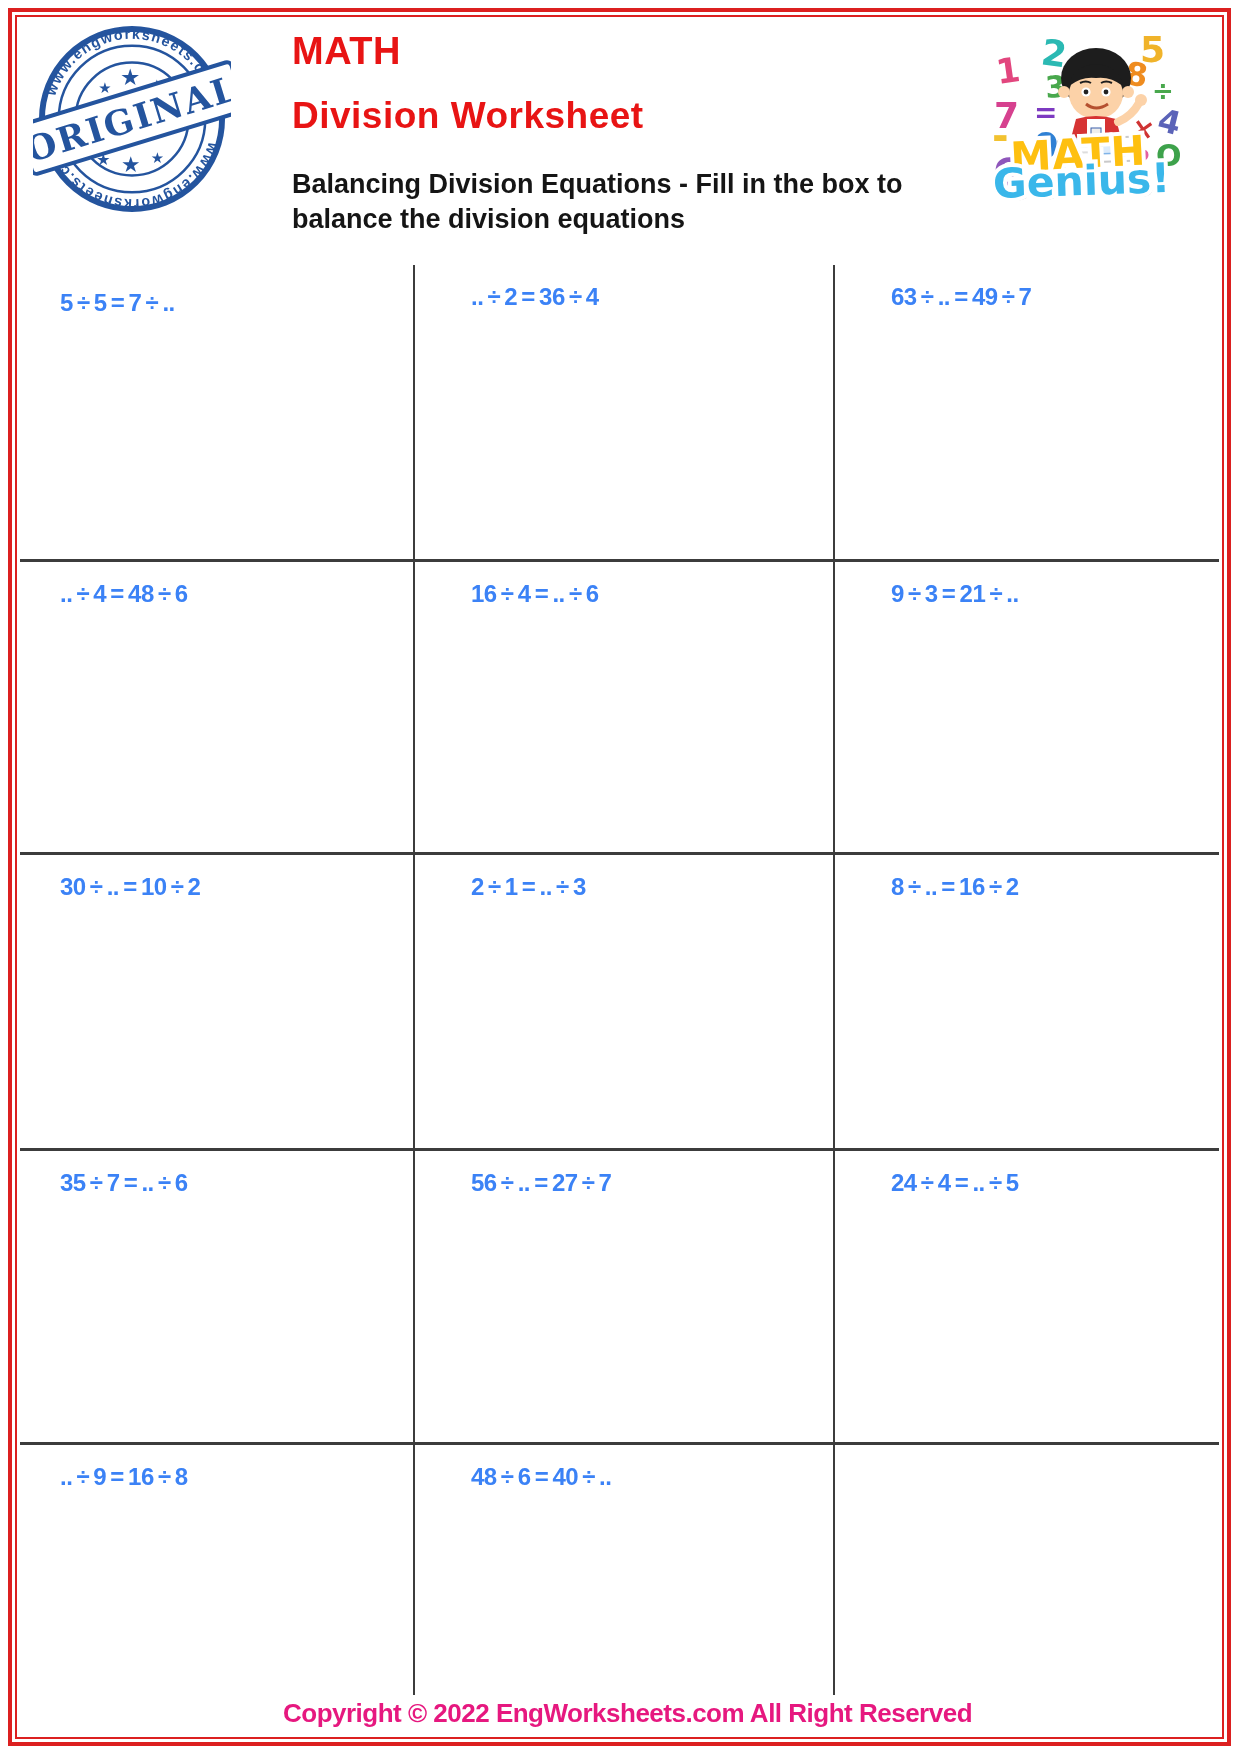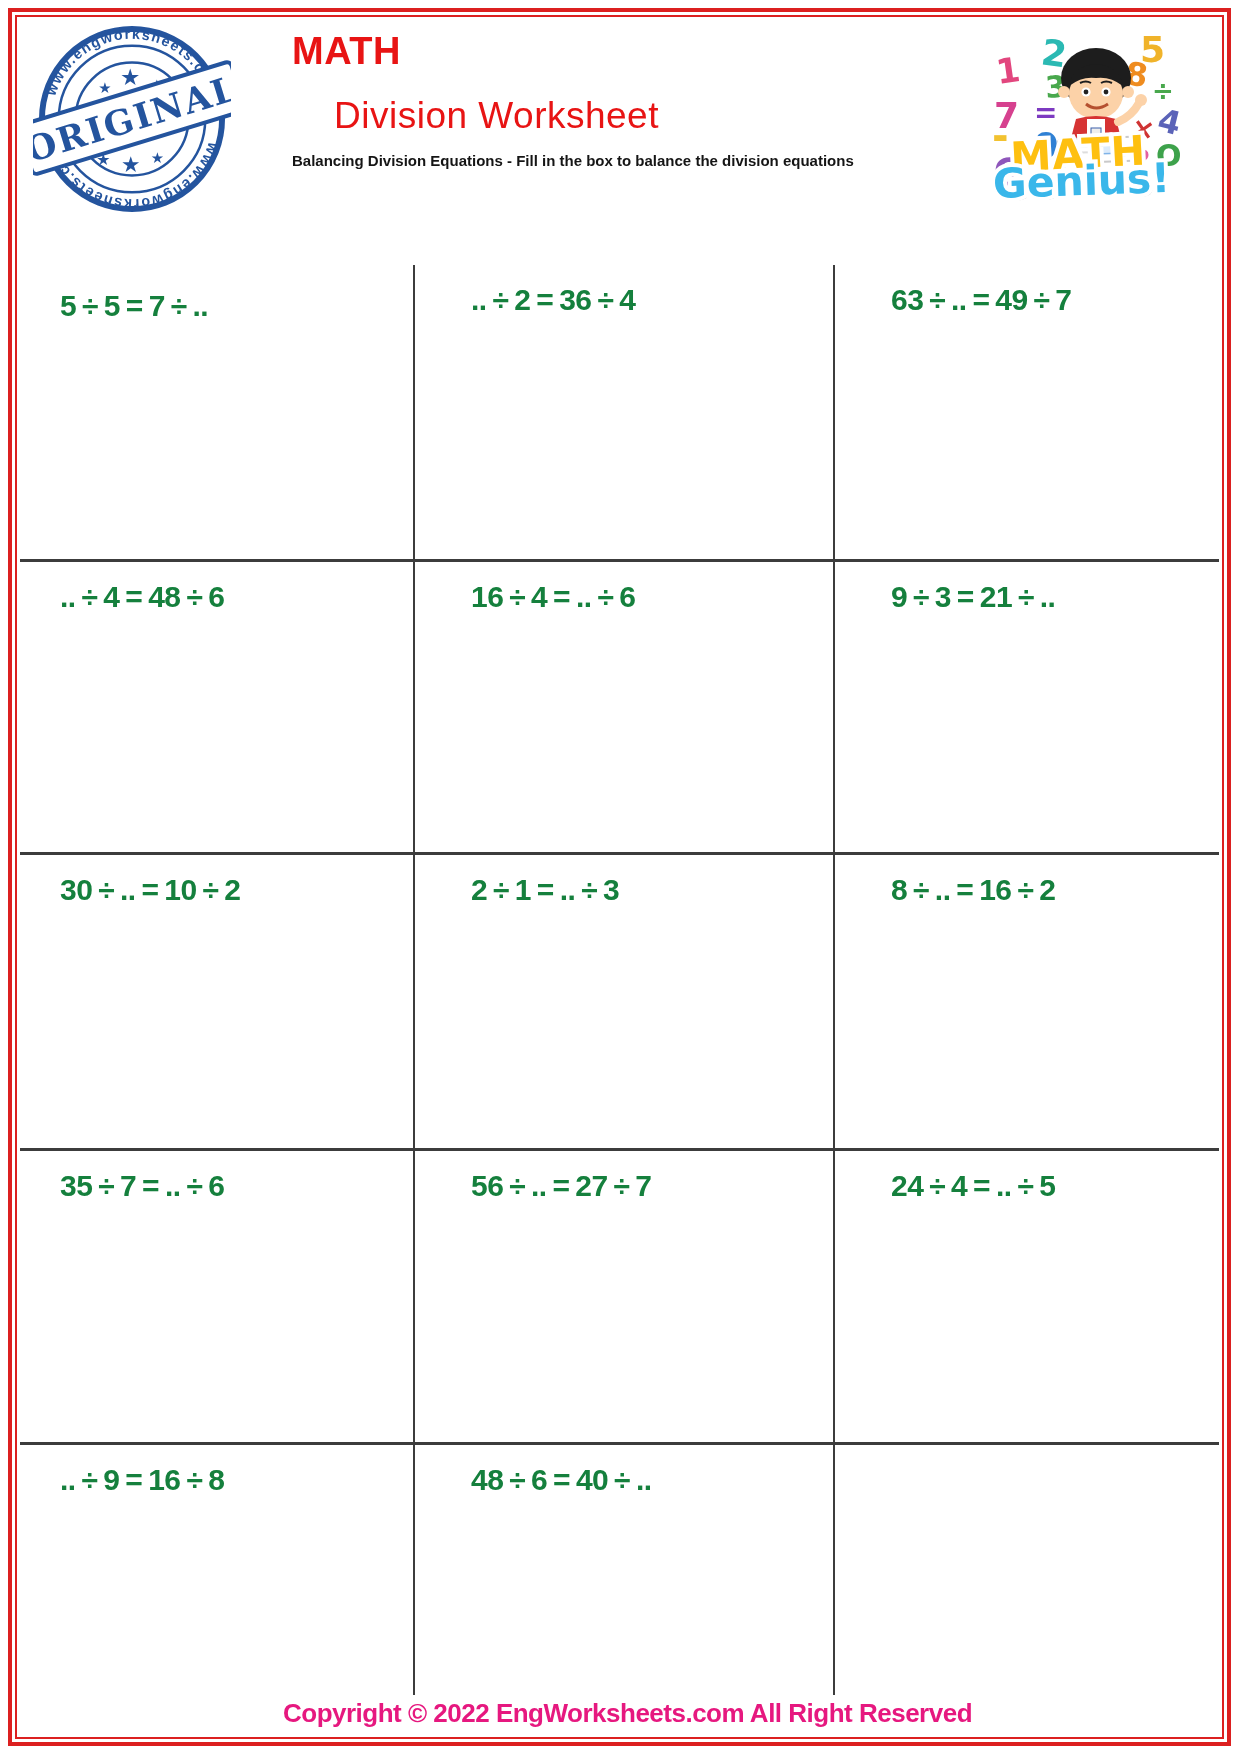--- a/index.html
+++ b/index.html
@@ -8,33 +8,33 @@
     background:#ffffff; font-family:"Liberation Sans", sans-serif;
     overflow:hidden;
   }
   .border-outer { position:absolute; inset:8px; border:4px solid #dc2020; pointer-events:none; }
   .border-inner { position:absolute; inset:15px; border:2px solid #dc2020; pointer-events:none; }
 
   
   .stamp { position:absolute; left:33px; top:24px; }
   .title-block { position:absolute; left:292px; top:32px; }
   .subject  { font-size:38px; font-weight:bold; color:#e81414; line-height:1; letter-spacing:0.5px; }
-  .title    { font-size:37px; font-weight:normal; color:#e81414; line-height:1; margin-top:27px; letter-spacing:0.5px;margin-left:42px; }
-  .subtitle { font-size:15px; font-weight:bold; color:#151515; line-height:1.28; margin-top:17px; width:640px; }
+  .title    { font-size:37px; font-weight:bold; color:#e81414; line-height:1; margin-top:27px; letter-spacing:0.5px; }
+  .subtitle { font-size:27px; font-weight:bold; color:#151515; line-height:1.28; margin-top:33px; width:640px; }
   .logo { position:absolute; left:982px; top:20px; }
 
   
   .grid {
     position:absolute; left:20px; top:265px; width:1199px; height:1430px;
     display:grid; grid-template-columns:395px 420px 384px;
     grid-template-rows:297px 293px 296px 294px 250px;
   }
   .cell {
     box-sizing:border-box;
-    font-size:30px; font-weight:bold; color:#15803d;
+    font-size:24px; font-weight:bold; color:#3b82f6;
     padding-top:18px; padding-left:56px;
     letter-spacing:-0.5px; word-spacing:-2px;
     display:block;
   }
   .cell:nth-child(3n+1) { padding-left:40px; }
   .cell:nth-child(3n+1), .cell:nth-child(3n+2) { border-right:2px solid #3c3c3c; }
   .cell:nth-child(-n+12) { border-bottom:3px solid #3c3c3c; }
   .cell:nth-child(1) { padding-top:24px; }
 
   .copyright {

